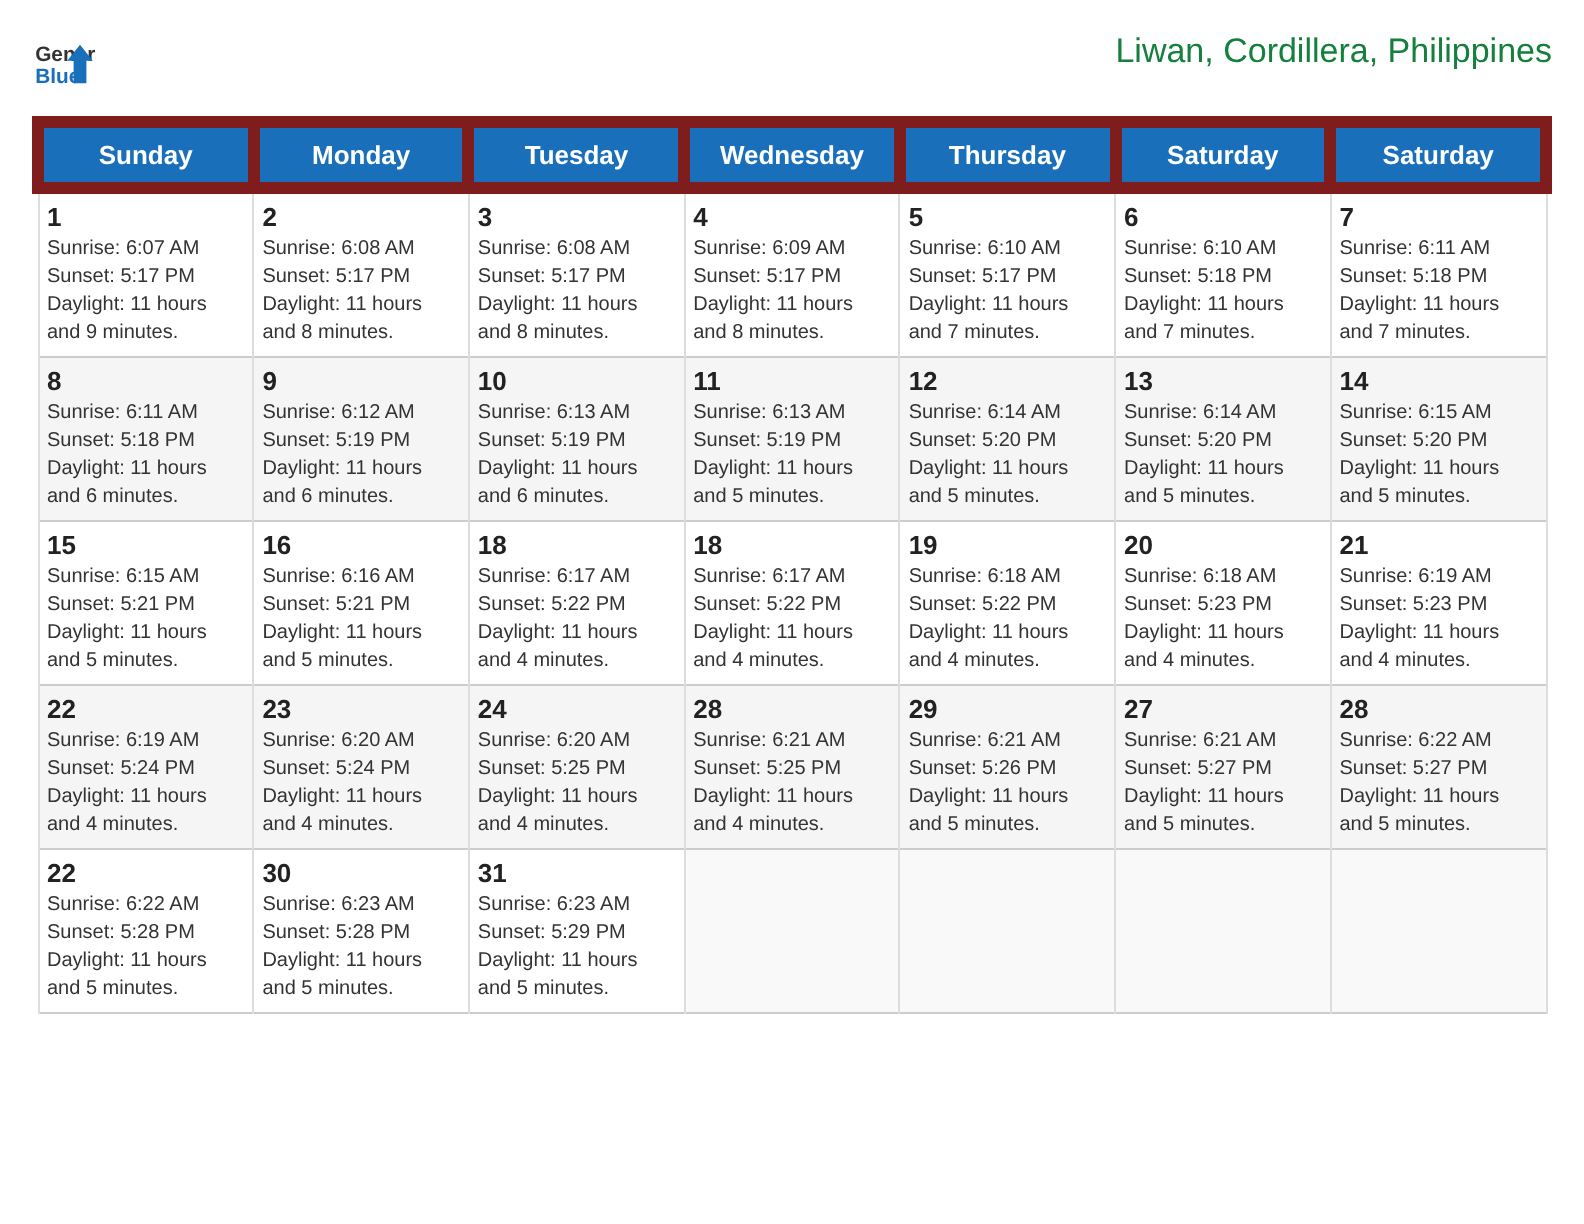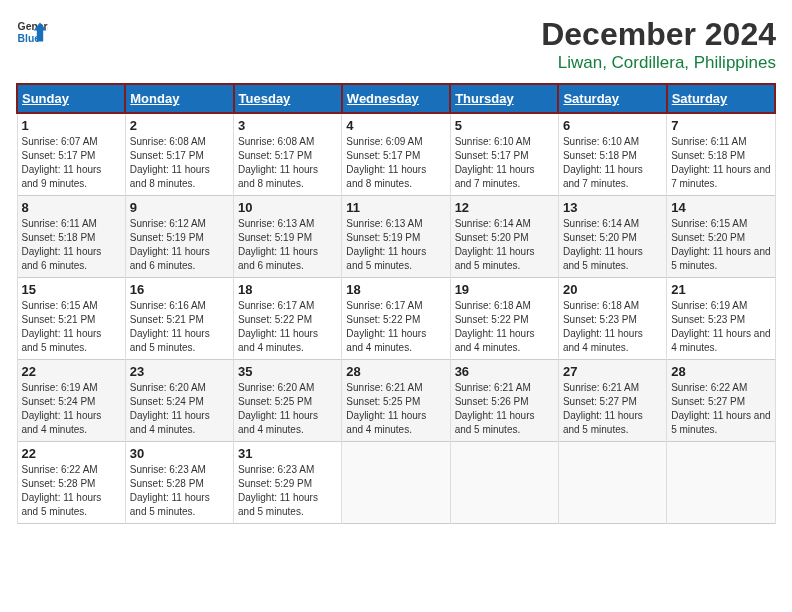--- a/index.html
+++ b/index.html
@@ -39,25 +39,24 @@
     }
     table {
       width: 100%;
       border-collapse: collapse;
       font-size: 11px;
     }
     thead tr th {
       background: #1a6fba;
       color: #fff;
       padding: 6px 4px;
-      text-align: left;
+      text-align: center;
       font-size: 13px;
       font-weight: bold;
-      border: 2px solid #7f1d1d;
-      text-decoration: underline;
+      border: 6px solid #7f1d1d;
     }
     tbody tr {
       border-bottom: 1px solid #ccc;
     }
     tbody tr:nth-child(odd) {
       background: #fff;
     }
     tbody tr:nth-child(even) {
       background: #f5f5f5;
     }
@@ -90,21 +89,20 @@
 
 <div class="header">
   <div class="logo">
     <svg class="logo-icon" viewBox="0 0 40 40">
       <text x="2" y="18" font-size="13" font-weight="bold" fill="#333">General</text>
       <text x="2" y="32" font-size="13" font-weight="bold" fill="#1a6fba">Blue</text>
       <polygon points="30,8 38,18 34,18 34,32 26,32 26,18 22,18" fill="#1a6fba"></polygon>
     </svg>
   </div>
   <div class="title-block">
-    <div class="month-title">December 2024</div>
     <div class="location">Liwan, Cordillera, Philippines</div>
   </div>
 </div>
 
 <table>
   <thead>
     <tr>
     <th>Sunday</th>
         <th>Monday</th>
         <th>Tuesday</th>
@@ -208,29 +206,29 @@
       <tr>
         <td>
         <span class="day-number">22</span>
         <div class="day-info">Sunrise: 6:19 AM<br>Sunset: 5:24 PM<br>Daylight: 11 hours and 4 minutes.</div>
         </td>
         <td>
         <span class="day-number">23</span>
         <div class="day-info">Sunrise: 6:20 AM<br>Sunset: 5:24 PM<br>Daylight: 11 hours and 4 minutes.</div>
         </td>
         <td>
-        <span class="day-number">35</span>
+        <span class="day-number">24</span>
         <div class="day-info">Sunrise: 6:20 AM<br>Sunset: 5:25 PM<br>Daylight: 11 hours and 4 minutes.</div>
         </td>
         <td>
         <span class="day-number">28</span>
         <div class="day-info">Sunrise: 6:21 AM<br>Sunset: 5:25 PM<br>Daylight: 11 hours and 4 minutes.</div>
         </td>
         <td>
-        <span class="day-number">36</span>
+        <span class="day-number">29</span>
         <div class="day-info">Sunrise: 6:21 AM<br>Sunset: 5:26 PM<br>Daylight: 11 hours and 5 minutes.</div>
         </td>
         <td>
         <span class="day-number">27</span>
         <div class="day-info">Sunrise: 6:21 AM<br>Sunset: 5:27 PM<br>Daylight: 11 hours and 5 minutes.</div>
         </td>
         <td>
         <span class="day-number">28</span>
         <div class="day-info">Sunrise: 6:22 AM<br>Sunset: 5:27 PM<br>Daylight: 11 hours and 5 minutes.</div>
         </td>

